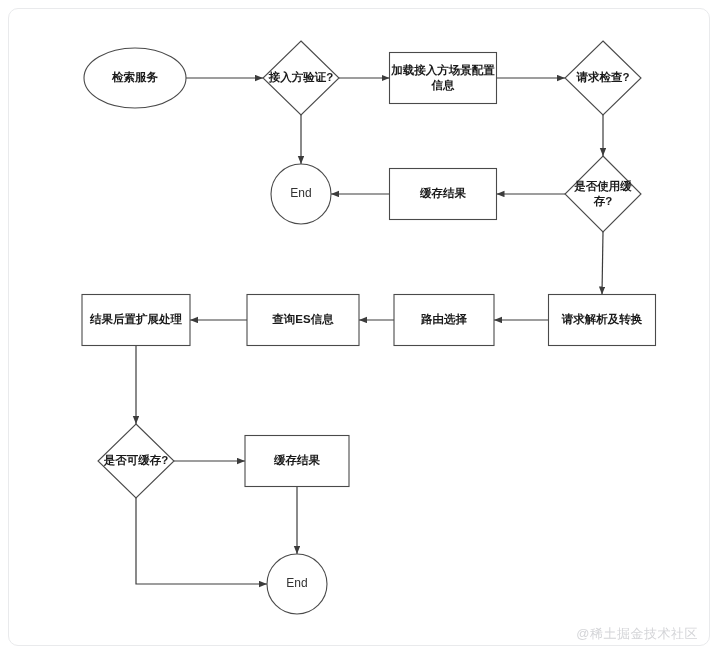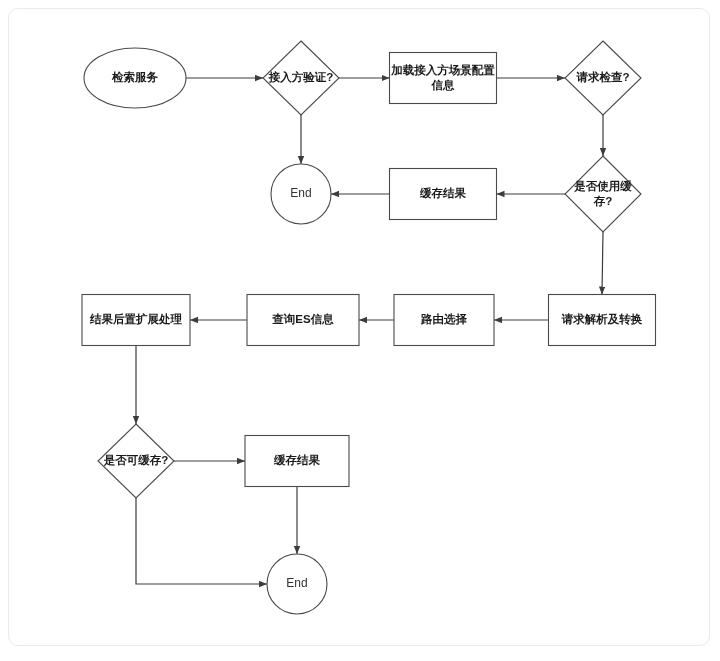--- a/index.html
+++ b/index.html
@@ -156,14 +156,15 @@
           <rect x="245" y="435.5" width="104" height="51" class="shape"></rect>
           <text x="297" y="461" class="nodetext"><tspan x="297" dy="0">缓存结果</tspan></text>
         </g>
         <g>
           <circle cx="297" cy="584" r="30" class="shape"></circle>
           <text x="297" y="584" class="nodetext en"><tspan x="297" dy="0">End</tspan></text>
         </g>
       </g>
   </svg>
 
+  <div class="watermark">@稀土掘金技术社区</div>
 
 </div>
 
 </body></html>

